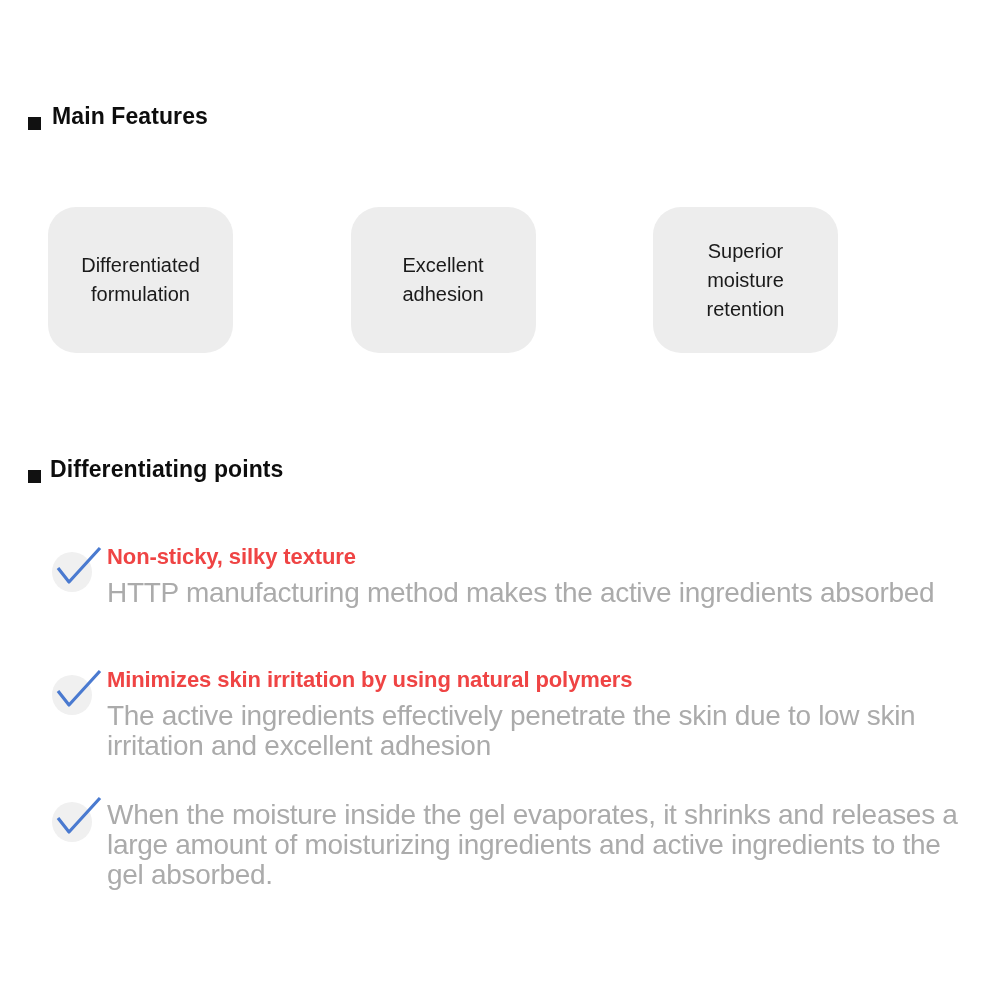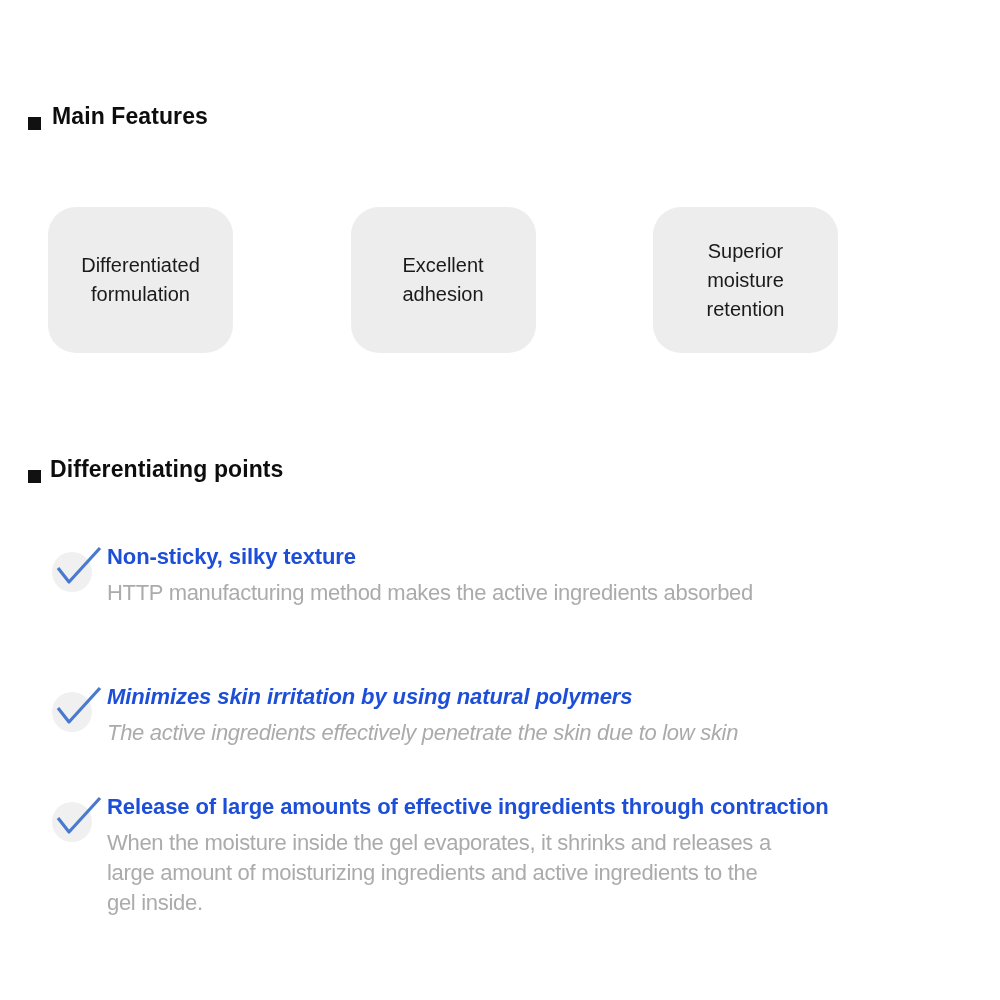--- a/index.html
+++ b/index.html
@@ -61,38 +61,38 @@
     color: #1a1a1a;
   }
 
   
   .point {
     position: absolute;
     left: 52px;
     width: 910px;
   }
   #point-0 { top: 543px; }
-  #point-1 { top: 683px; font-style: italic; }
+  #point-1 { top: 666px; }
   #point-2 { top: 793px; }
   .check-badge {
     position: absolute;
     left: 0; top: 0;
     width: 52px; height: 50px;
   }
   .point-body { margin-left: 55px; }
   .point-title {
     font-size: 22px;
     font-weight: 600;
-    color: #1d4ed8;
+    color: #ef4444;
     line-height: 28px;
     letter-spacing: -0.1px;
   }
   .point-desc {
     margin-top: 7px;
-    font-size: 22px;
+    font-size: 28px;
     font-weight: 400;
     color: #ABABAB;
     line-height: 30px;
     letter-spacing: -0.3px;
   }
 </style>
 </head>
 <body>
 
 <div class="page">
@@ -134,32 +134,32 @@
 
   <div class="point" id="point-1">
     <svg class="check-badge" viewBox="0 0 52 50" xmlns="http://www.w3.org/2000/svg">
       <circle cx="20" cy="29" r="20" fill="#F0F0F0"></circle>
       <polyline points="6,25 17,39 48,5" fill="none" stroke="#4A7AD0" stroke-width="3.2" stroke-linejoin="round"></polyline>
     </svg>
     <div class="point-body">
       <div class="point-title">Minimizes skin irritation by using natural polymers</div>
       <div class="point-desc">
         <div>The active ingredients effectively penetrate the skin due to low skin</div>
+        <div>irritation and excellent adhesion</div>
       </div>
     </div>
   </div>
 
   <div class="point" id="point-2">
     <svg class="check-badge" viewBox="0 0 52 50" xmlns="http://www.w3.org/2000/svg">
       <circle cx="20" cy="29" r="20" fill="#F0F0F0"></circle>
       <polyline points="6,25 17,39 48,5" fill="none" stroke="#4A7AD0" stroke-width="3.2" stroke-linejoin="round"></polyline>
     </svg>
     <div class="point-body">
-      <div class="point-title">Release of large amounts of effective ingredients through contraction</div>
       <div class="point-desc">
         <div>When the moisture inside the gel evaporates, it shrinks and releases a</div>
         <div>large amount of moisturizing ingredients and active ingredients to the</div>
-        <div>gel inside.</div>
+        <div>gel absorbed.</div>
       </div>
     </div>
   </div>
 
 </div>
 
 </body></html>

